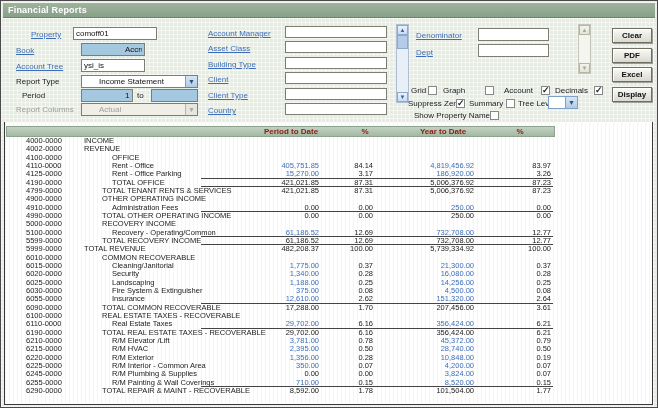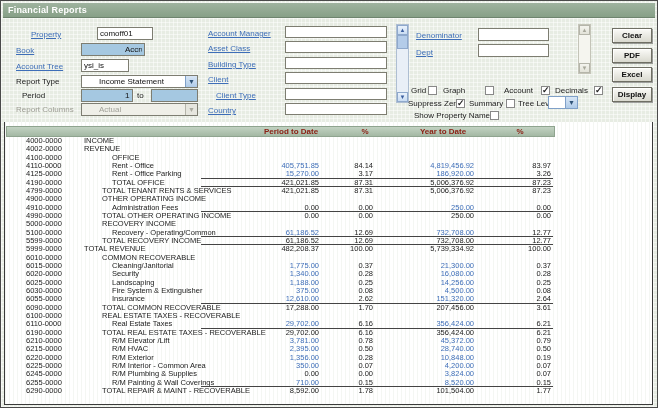--- a/index.html
+++ b/index.html
@@ -70,25 +70,25 @@
   .lnk{color:var(--link) !important;cursor:pointer;}
   .rule{position:absolute;left:196px;width:352px;bottom:0;border-bottom:1px solid #444;}
 </style>
 </head>
 <body>
 
 <div class="window">
   <div class="titlebar">Financial Reports</div>
 
   <div class="abs lbl-link" style="left:15px;top:29px;margin-left:15px;">Property</div>
-  <input class="f" style="left: 96px; top: 26px; width: 56px;" value="comoff01">
+  <input class="f" style="left: 72px; top: 26px; width: 84px;" value="comoff01">
   <div class="abs lbl-link" style="left:15px;top:45px;">Book</div>
   <input class="f hl" style="left: 80px; top: 42px; width: 64px;" value="Accrual">
   <div class="abs lbl-link" style="left:15px;top:61px;">Account Tree</div>
-  <input class="f" style="left: 80px; top: 58px; width: 48px;" value="ysi_is">
+  <input class="f" style="left: 80px; top: 58px; width: 64px;" value="ysi_is">
 
   <div class="abs lbl" style="left:15px;top:76px;">Report Type</div>
   <div class="sel" style="left:80px;top:74px;width:117px;">
     <span>Income Statement</span>
     <span class="arrow">▼</span>
   </div>
 
   <div class="abs lbl" style="left:15px;top:90px;padding-left:6px;">Period</div>
   <input class="f hl" style="left: 80px; top: 88px; width: 52px;" value="12/2007">
   <div class="abs lbl" style="left:136px;top:90px;">to</div>
@@ -102,21 +102,21 @@
 
   <div id="middle-col">
       <div class="abs lbl-link" style="left: 207px; top: 28px;">Account Manager</div>
       <input class="f" style="left: 284px; top: 25px; width: 102px; height: 12px;">
       <div class="abs lbl-link" style="left: 207px; top: 43.4px;">Asset Class</div>
       <input class="f" style="left: 284px; top: 40.4px; width: 102px; height: 12px;">
       <div class="abs lbl-link" style="left: 207px; top: 58.8px;">Building Type</div>
       <input class="f" style="left: 284px; top: 55.8px; width: 102px; height: 12px;">
       <div class="abs lbl-link" style="left: 207px; top: 74.2px;">Client</div>
       <input class="f" style="left: 284px; top: 71.2px; width: 102px; height: 12px;">
-      <div class="abs lbl-link" style="left: 207px; top: 89.6px; margin-left: 8px;">Client Type</div>
+      <div class="abs lbl-link" style="left: 207px; top: 89.6px;">Client Type</div>
       <input class="f" style="left: 284px; top: 86.6px; width: 102px; height: 12px;">
       <div class="abs lbl-link" style="left: 207px; top: 105px;">Country</div>
       <input class="f" style="left: 284px; top: 102px; width: 102px; height: 12px;">
     </div>
 
   <div class="sbar" style="left:395px;top:23px;height:79px;">
     <div class="sb-btn sb-up">▲</div>
     <div class="thumb"></div>
     <div class="sb-btn sb-down">▼</div>
   </div>

